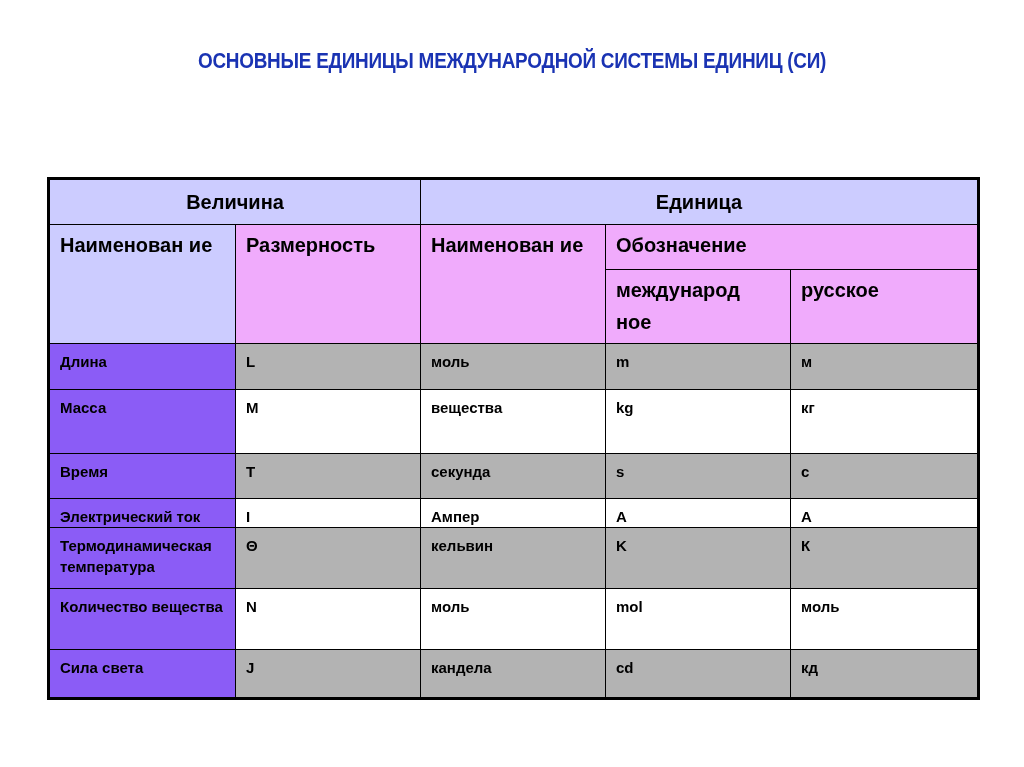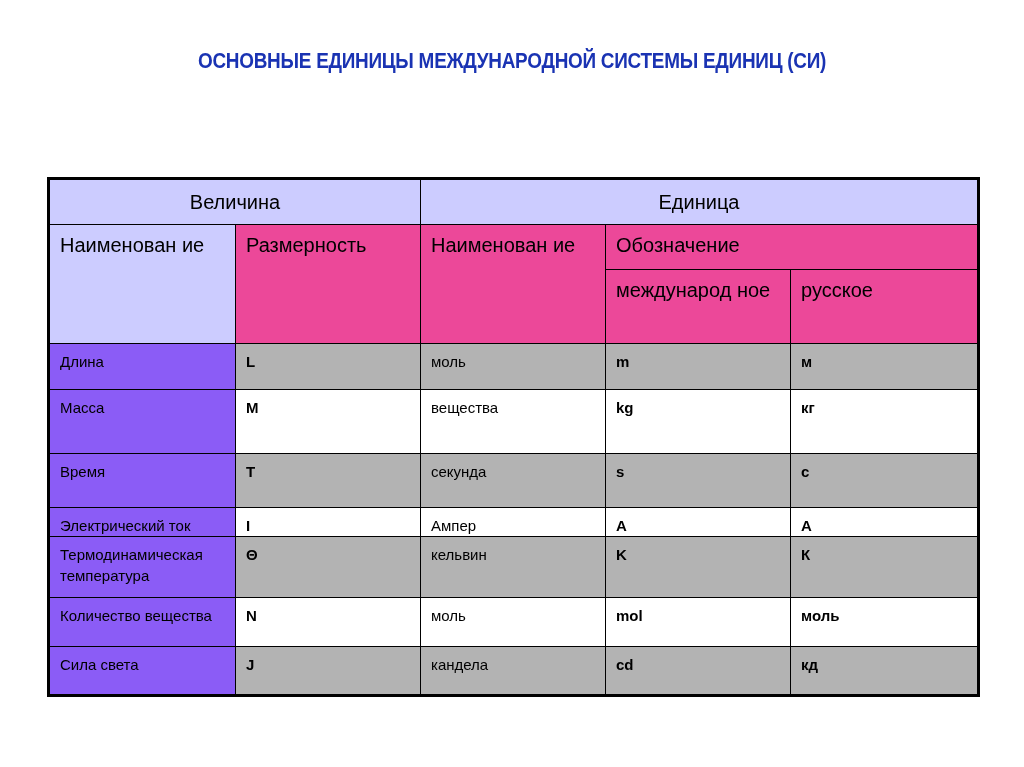--- a/index.html
+++ b/index.html
@@ -37,32 +37,33 @@
       height: 507px;
       border-collapse: collapse;
       border: 3px solid #000;
       table-layout: fixed;
     }
     table.si td {
       border: 1.5px solid #000;
       vertical-align: top;
       padding: 0 10px;
       overflow: hidden;
+      font-weight: bold;
     }
     .hdr {
       background: #ccccff;
       text-align: center;
       vertical-align: middle !important;
       font-size: 20px;
     }
     .sub {
       font-size: 20px;
       line-height: 32px;
       padding-top: 4px !important;
-      background: #ec4899;
+      background: #f0abfc;
     }
     .sub.lav { background: #ccccff; }
     .namecell {
       background: #8b5cf6;
       font-size: 15px;
       line-height: 21px;
       padding-top: 7px !important;
     }
     .cell {
       font-size: 15px;
@@ -109,42 +110,42 @@
     <td class="cell bold">m</td>
     <td class="cell bold">м</td>
   </tr>
   <tr class="white" style="height:64px">
     <td class="namecell">Масса</td>
     <td class="cell bold">M</td>
     <td class="cell">вещества</td>
     <td class="cell bold">kg</td>
     <td class="cell bold">кг</td>
   </tr>
-  <tr class="gray" style="height:54px">
+  <tr class="gray" style="height:45px">
     <td class="namecell">Время</td>
     <td class="cell bold">T</td>
     <td class="cell">секунда</td>
     <td class="cell bold">s</td>
     <td class="cell bold">с</td>
   </tr>
   <tr class="white" style="height:28px">
     <td class="namecell">Электрический ток</td>
     <td class="cell bold">I</td>
     <td class="cell">Ампер</td>
     <td class="cell bold">A</td>
     <td class="cell bold">А</td>
   </tr>
   <tr class="gray" style="height:61px">
     <td class="namecell">Термодинамическая температура</td>
     <td class="cell bold">Θ</td>
     <td class="cell">кельвин</td>
     <td class="cell bold">K</td>
     <td class="cell bold">К</td>
   </tr>
-  <tr class="white" style="height:49px">
+  <tr class="white" style="height:61px">
     <td class="namecell">Количество вещества</td>
     <td class="cell bold">N</td>
     <td class="cell">моль</td>
     <td class="cell bold">mol</td>
     <td class="cell bold">моль</td>
   </tr>
   <tr class="gray" style="height:49px">
     <td class="namecell">Сила света</td>
     <td class="cell bold">J</td>
     <td class="cell">кандела</td>

